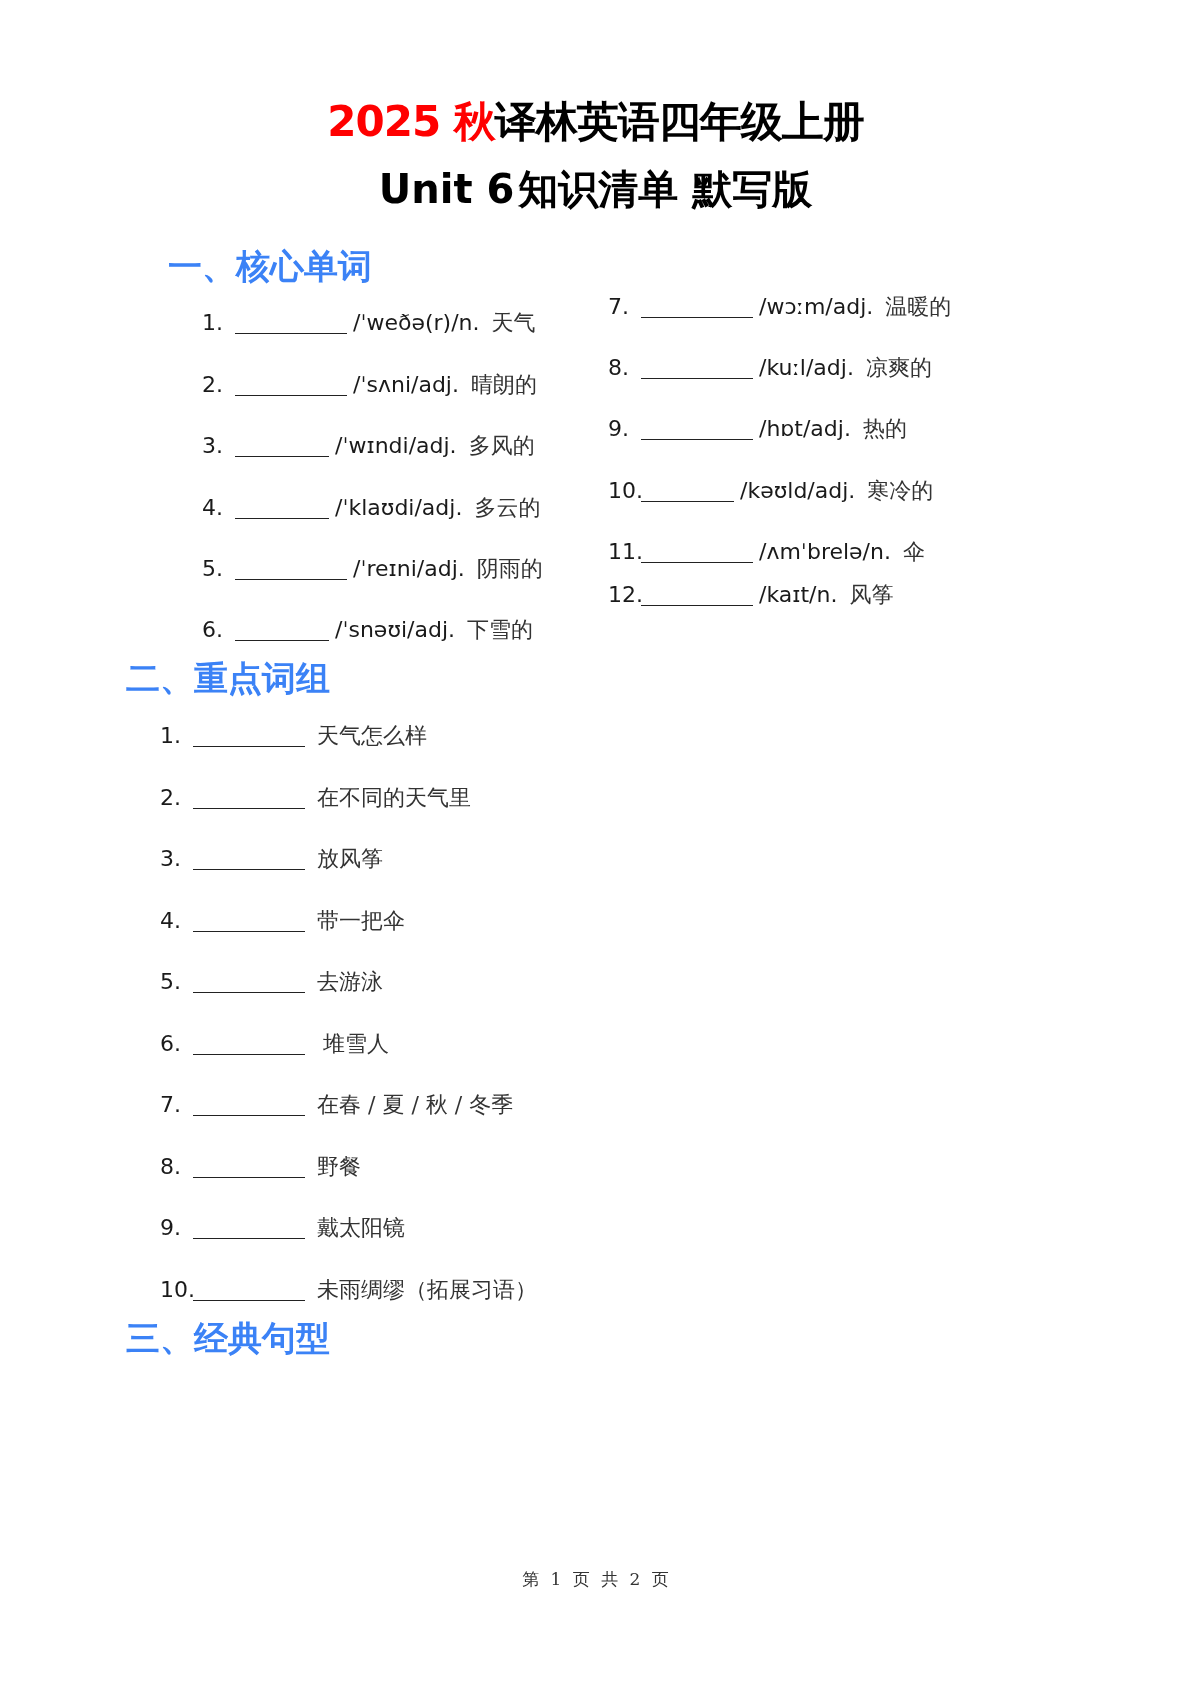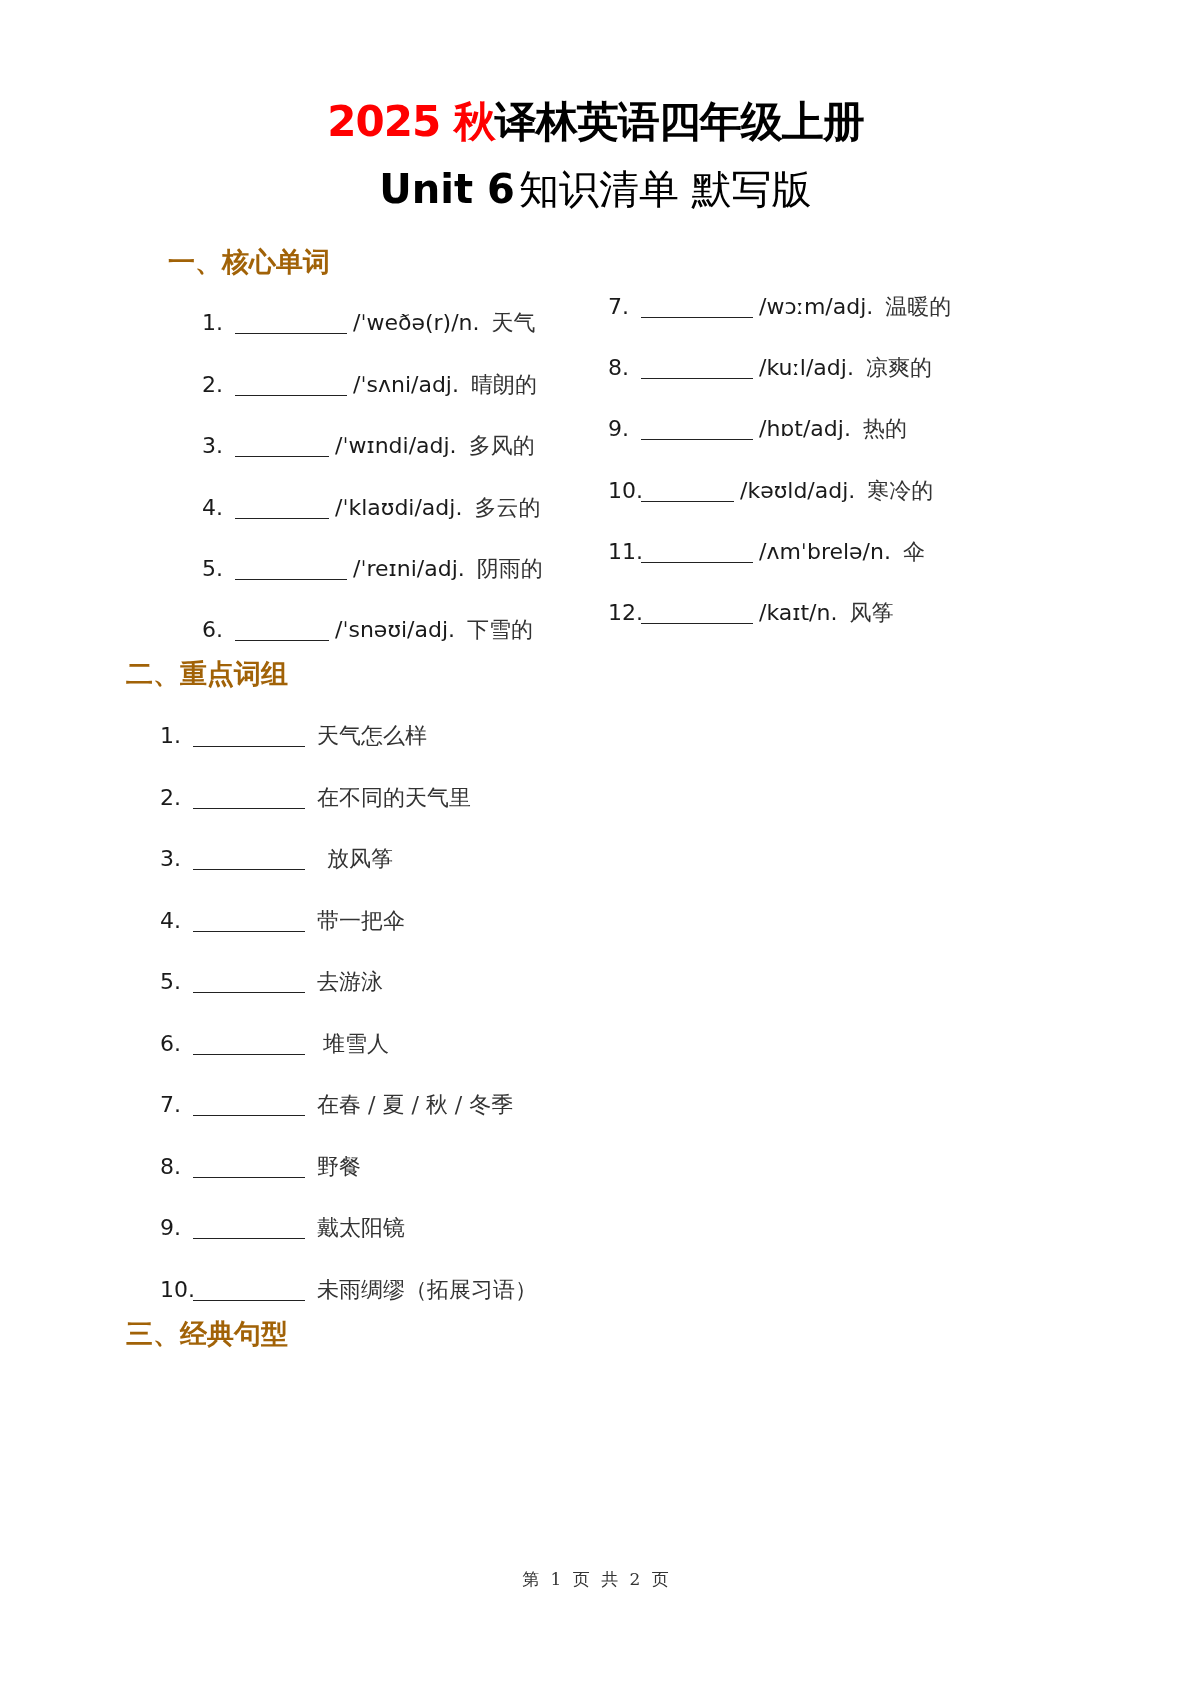--- a/index.html
+++ b/index.html
@@ -4,22 +4,22 @@
 <style>
   html, body { margin: 0; padding: 0; background: #ffffff; }
   body { width: 1191px; height: 1684px; position: relative; overflow: hidden;
          font-family: "DejaVu Sans", "Liberation Sans", sans-serif; color: #1a1a1a; }
   .title1 { position: absolute; top: 94px; left: 0; width: 1191px; text-align: center;
             font-size: 42px; font-weight: bold; letter-spacing: -1px; color: #000; }
   .title1 .red { color: #ff0000; }
   .title2 { position: absolute; top: 162px; left: 0; width: 1191px; text-align: center;
             font-size: 40px; font-weight: bold; color: #000; }
   .title2 .unit { margin-right: 4px; }
-  .title2 .cn { font-weight: normal; }
-  .section-head { position: absolute; font-size: 27px; font-weight: bold; color: #a16207;
+  .title2 .cn { font-weight: bold; }
+  .section-head { position: absolute; font-size: 34px; font-weight: bold; color: #3b82f6;
                   font-family: "DejaVu Serif", serif; text-align: center; }
   .row { position: absolute; font-size: 22px; white-space: nowrap; display: flex; align-items: baseline; }
   .row .num { display: inline-block; }
   .row .blank { display: inline-block; border-bottom: 1.5px solid #222; height: 1px; margin: 0 6px 0 0; position: relative; top: 4px; }
   .row .ipa { font-family: "DejaVu Sans", sans-serif; }
   .row .cn { margin-left: 12px; font-family: "DejaVu Serif", serif; color: #333; }
   .footer { position: absolute; top: 1568px; left: 0; width: 1191px; text-align: center; font-size: 17px;
             color: #333; font-family: "DejaVu Serif", serif; word-spacing: 6px; }
 </style>
 </head>
@@ -94,21 +94,21 @@
   <span class="blank" style="width:93px"></span>
   <span class="ipa">/kəʊld/adj.</span>
   <span class="cn">寒冷的</span>
 </div>
 <div class="row" style="top:537px; left:608px;">
   <span class="num" style="width:33px">11.</span>
   <span class="blank" style="width:112px"></span>
   <span class="ipa">/ʌmˈbrelə/n.</span>
   <span class="cn">伞</span>
 </div>
-<div class="row" style="top:598px; left:608px;">
+<div class="row" style="top:580px; left:608px;">
   <span class="num" style="width:33px">12.</span>
   <span class="blank" style="width:112px"></span>
   <span class="ipa">/kaɪt/n.</span>
   <span class="cn">风筝</span>
 </div>
 
 <div class="section-head" style="top:656px; left:126px;">二、重点词组</div>
 
 <div class="row" style="top:721px; left:160px;">
   <span class="num" style="width:33px">1.</span>
@@ -116,21 +116,21 @@
   <span class="cn" style="margin-left:6px">天气怎么样</span>
 </div>
 <div class="row" style="top:783px; left:160px;">
   <span class="num" style="width:33px">2.</span>
   <span class="blank" style="width:112px"></span>
   <span class="cn" style="margin-left:6px">在不同的天气里</span>
 </div>
 <div class="row" style="top:844px; left:160px;">
   <span class="num" style="width:33px">3.</span>
   <span class="blank" style="width:112px"></span>
-  <span class="cn" style="margin-left:16px">放风筝</span>
+  <span class="cn" style="margin-left:6px">放风筝</span>
 </div>
 <div class="row" style="top:906px; left:160px;">
   <span class="num" style="width:33px">4.</span>
   <span class="blank" style="width:112px"></span>
   <span class="cn" style="margin-left:6px">带一把伞</span>
 </div>
 <div class="row" style="top:967px; left:160px;">
   <span class="num" style="width:33px">5.</span>
   <span class="blank" style="width:112px"></span>
   <span class="cn" style="margin-left:6px">去游泳</span>

